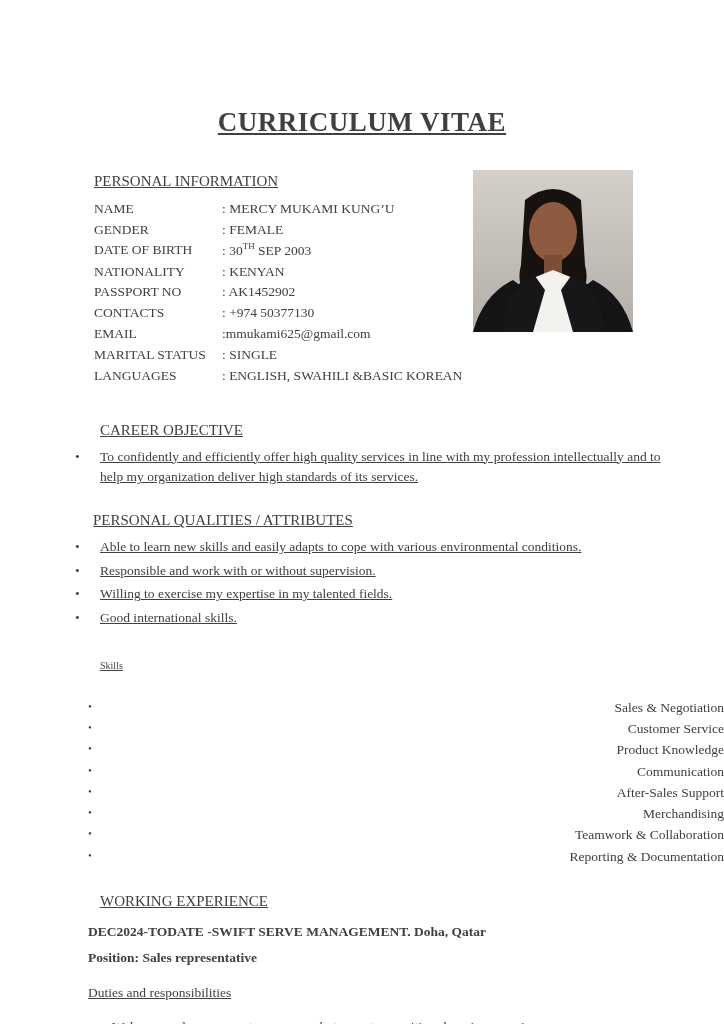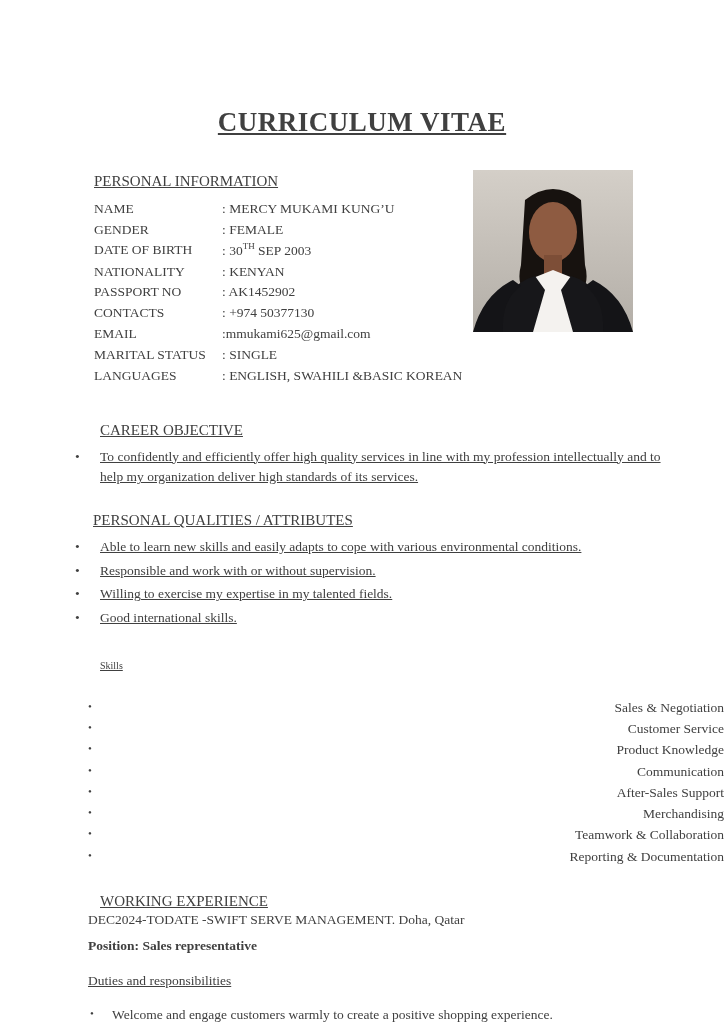--- a/index.html
+++ b/index.html
@@ -49,21 +49,21 @@
   ul.skills-list { margin:26px 0 0 0; padding:0 0 0 112px;text-align:right; }
   ul.skills-list li {
     list-style:none; position:relative; margin:0 0 4px 0; line-height:1.28;
   }
   ul.skills-list li::before {
     content:"\2022"; position:absolute; left:-24px; top:0; font-size:11px;
   }
   
   .work { margin:26px 0 0 0; }
   .work .section-heading { margin-left:100px; }
-  .work-line { margin:0 0 0 88px; }
+  .work-line { margin:12px 0 0 88px;font-weight:bold; }
   .work-position { margin:8px 0 0 88px; font-weight:bold; }
   .duties-heading { margin:16px 0 0 88px; text-decoration:underline; }
   ul.duty-list { margin:16px 0 0 0; padding:0 0 0 112px; }
   ul.duty-list li { list-style:none; position:relative; line-height:1.3; }
   ul.duty-list li::before {
     content:"\2022"; position:absolute; left:-22px; top:0; font-size:11px;
   }
 </style>
 </head>
 <body>

